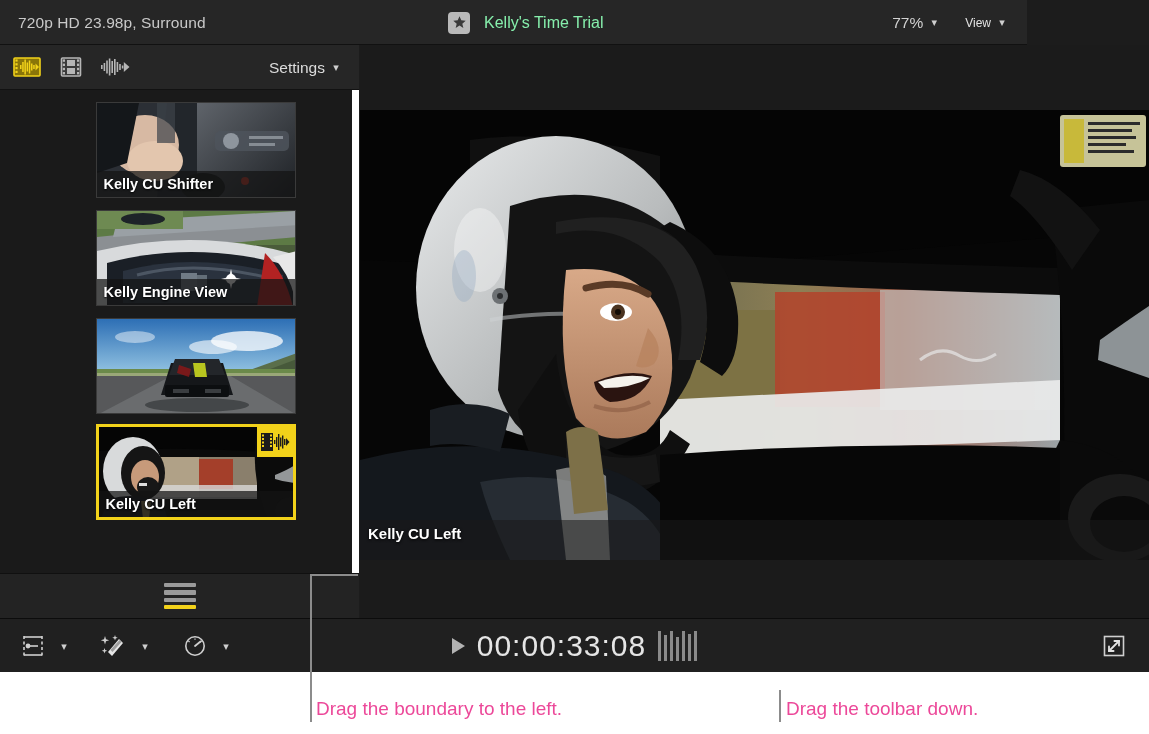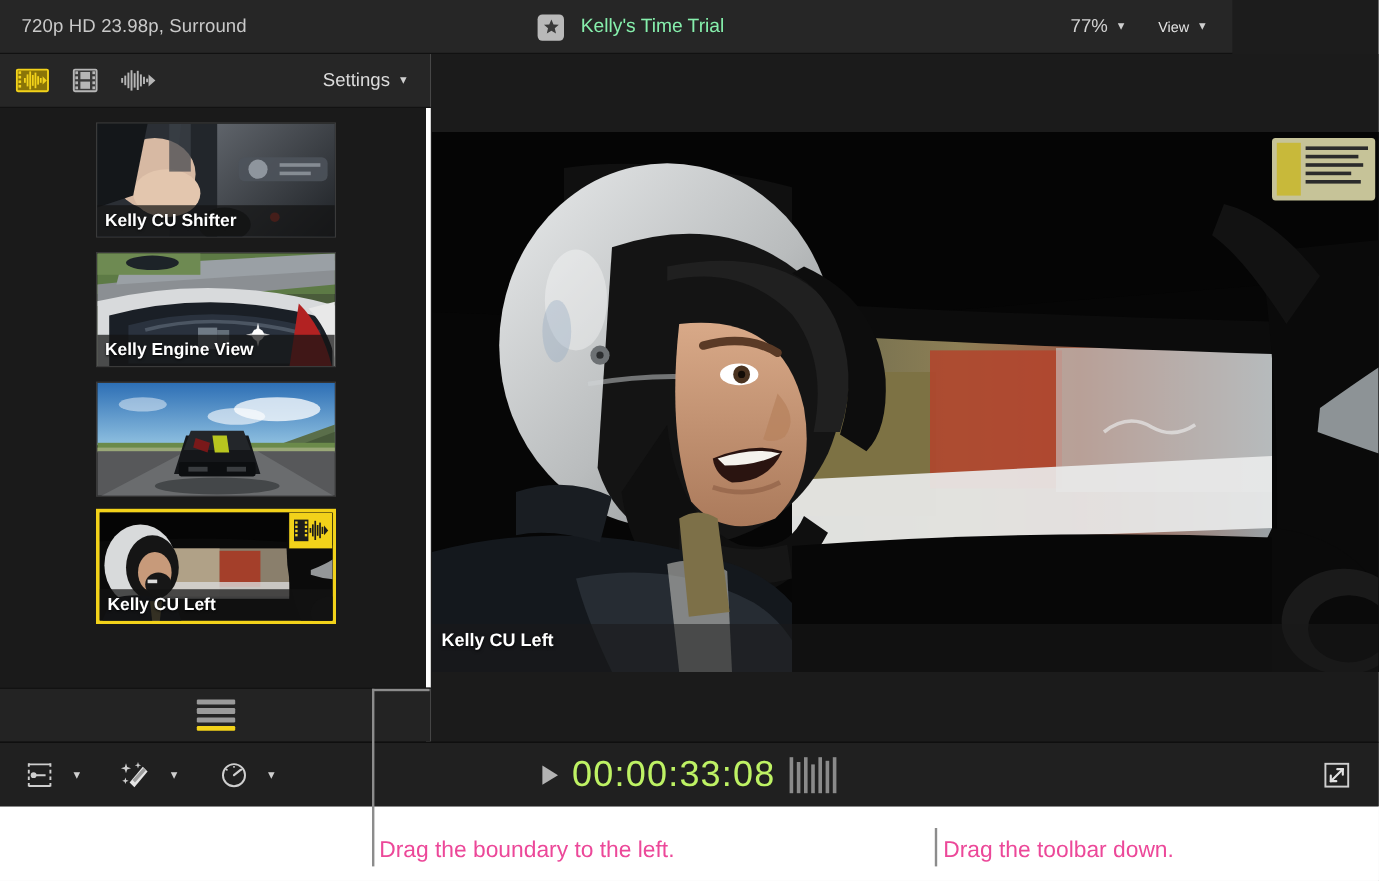--- a/index.html
+++ b/index.html
@@ -25,33 +25,33 @@
   .tb-title { font-size:16px; color:#86efac; }
   .tb-right { position:absolute; right:14px; top:0; height:45px; display:flex;
     align-items:center; gap:0px;justify-content:center; }
   .zoomval { font-size:15.5px; color:#d2d2d2; }
   .chev { display:inline-block; width:22px; text-align:center; color:#cfcfcf;
     font-size:11px; line-height:1; }
   .viewlbl { font-size:12px; color:#e3e3e3; margin-left:20px; }
 
   
   .browser { position:absolute; left:0; top:45px; width:359px; height:573px;
-    background:#1a1a1a; border-right:4px solid #ffffff; }
+    background:#1a1a1a; border-right:7px solid #ffffff; }
   .br-header { position:absolute; left:0; top:0; width:359px; height:45px;
     background:#262626; border-bottom:1px solid #121212;
     display:flex; align-items:center; }
   .icon-btns { display:flex; align-items:center; gap:14px; margin-left:12px; }
   .ibtn { width:30px; height:24px; display:flex; align-items:center;
     justify-content:center; border-radius:3px; }
   .ibtn.sel { }
   .settings-wrap { position:absolute; right:12px; top:0; height:45px;
     display:flex; align-items:center; }
   .settings-lbl { font-size:15.5px; color:#dcdcdc; }
 
-  .cliplist { position:absolute; left:0; top:45px; width:359px; height:483px;
+  .cliplist { position:absolute; left:16px; top:45px; width:359px; height:483px;
     overflow:hidden;text-align:right; }
   .clip { position:relative; width:200px; height:96px; margin:12px auto 0 auto;
     border:1px solid #3a3a3a; overflow:hidden; }
   .clip.selected { border:3px solid #f2d21a; margin-top:10px; }
   .clip .thumb { position:absolute; inset:0; }
   .clip .cname { position:absolute; left:0; right:0; bottom:0; height:26px;
     background:rgba(20,20,20,0.72); color:#fff; font-size:14.5px;
     font-weight:bold; display:flex; align-items:center; padding-left:7px;
     text-shadow:0 1px 2px rgba(0,0,0,.9); }
   .clip .badge { position:absolute; right:0; top:0; width:36px; height:30px;
@@ -81,21 +81,21 @@
     background:#202020; border-top:1px solid #0c0c0c; }
   .tl-left { position:absolute; left:16px; top:0; height:54px;
     display:flex; align-items:center; gap:4px; }
   .tgrp { display:flex; align-items:center; gap:3px; margin-right:18px; }
   .tbtn { width:34px; height:30px; display:flex; align-items:center;
     justify-content:center; }
   .tl-center { position:absolute; left:0; right:0; top:0; height:54px;
     display:flex; align-items:center; justify-content:center; gap:12px; }
   .play-tri { width:0; height:0; border-left:13px solid #b3b3b3;
     border-top:8px solid transparent; border-bottom:8px solid transparent; }
-  .timecode { font-size:30px; color:#bef264; letter-spacing:1px;
+  .timecode { font-size:30px; color:#e5e5e5; letter-spacing:1px;
     font-family:"Liberation Sans", sans-serif; }
   .meters { display:flex; gap:3px; align-items:flex-end; height:30px; }
   .meters span { display:block; width:3px; background:#8a8a8a; }
   .tl-right { position:absolute; right:18px; top:0; height:54px;
     display:flex; align-items:center; }
 
   
   .callout-text { position:absolute; font-size:19px; color:#ec4899;
     white-space:nowrap; }
   .leader { position:absolute; background:#8c8c8c; }

